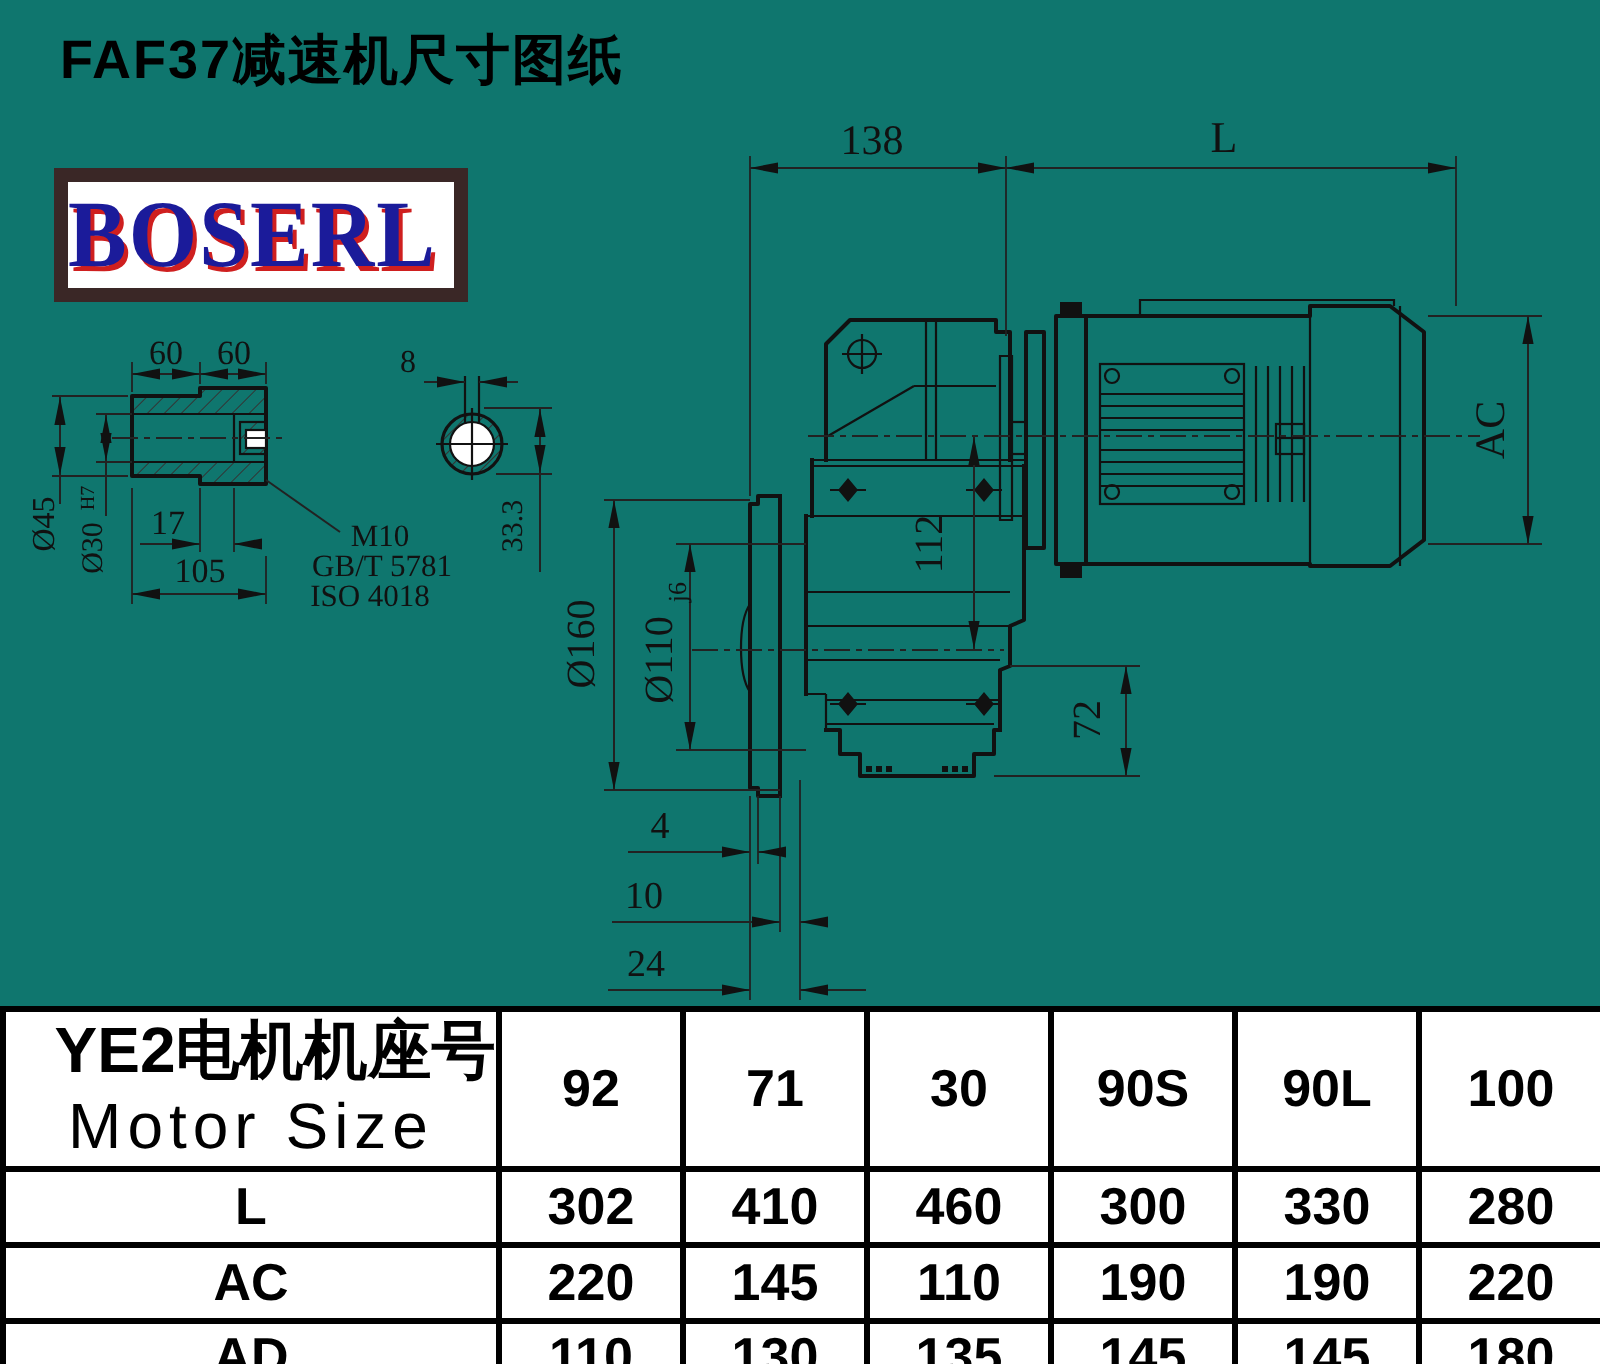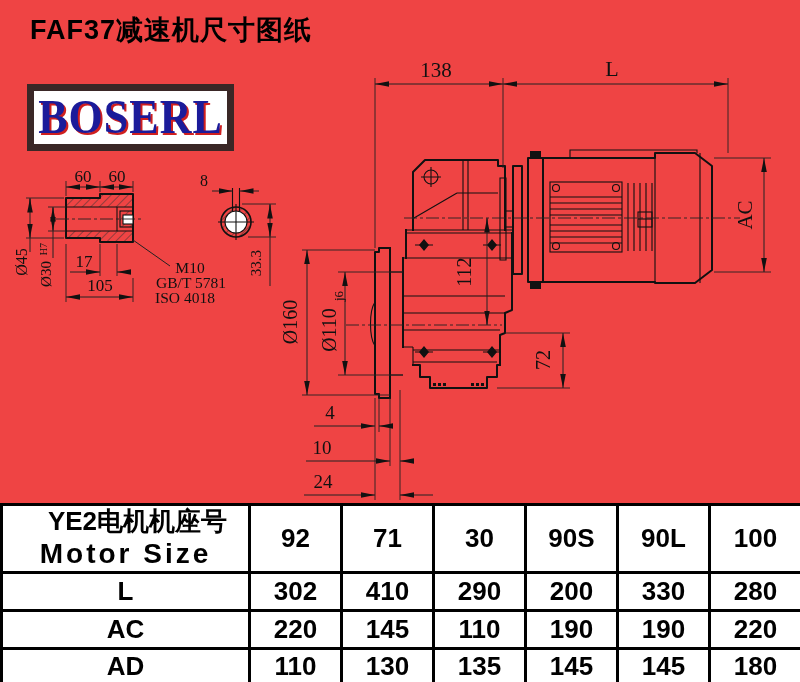--- a/index.html
+++ b/index.html
@@ -1,37 +1,37 @@
 <!DOCTYPE html>
 <html><head>
 <meta charset="utf-8">
 <style>
   html,body{margin:0;padding:0;background:#fff;}
-  .canvas{position:relative;width:800px;height:682px;background:#ef4444;overflow:hidden;
+  .canvas{position:relative;width:800px;height:682px;background:#0f766e;overflow:hidden;
           font-family:"Liberation Sans",sans-serif;}
   .page-title{position:absolute;left:30px;top:12px;font-size:27px;font-weight:bold;
               color:#000;letter-spacing:1px;white-space:nowrap;}
   .logo-box{position:absolute;left:27px;top:84px;width:193px;height:53px;
-            border:7px solid #3a2726;background:#fff;display:flex;align-items:center;justify-content:center;}
+            border:7px solid #3a2726;background:#fff;display:flex;align-items:center;}
   .logo-text{font-family:"Liberation Serif",serif;font-weight:bold;font-size:44px;line-height:1;
              color:#1b1b9a;text-shadow:2px 2px 0 #cf1f1f;letter-spacing:1px;transform:scaleY(1.08);}
   svg.draw{position:absolute;left:0;top:0;}
   svg.draw text{font-family:"Liberation Serif",serif;fill:#111;}
   .ol{stroke:#111;stroke-width:2;fill:none;stroke-linejoin:round;stroke-linecap:square;}
   .tn{stroke:#111;stroke-width:1.1;fill:none;}
   .dim{stroke:#222;stroke-width:1;fill:none;}
   .ext{stroke:#222;stroke-width:0.9;fill:none;}
   .cl{stroke:#222;stroke-width:0.9;fill:none;stroke-dasharray:13 3 3 3;}
   .blk{fill:#111;stroke:none;}
   table.dim-table{position:absolute;left:0;top:503px;width:800px;height:179px;
        border-collapse:collapse;table-layout:fixed;background:#fff;}
   table.dim-table td{border:3px solid #000;text-align:center;vertical-align:middle;
        font-size:26px;font-weight:600;color:#000;padding:0;}
-  .hdr-cn{font-size:26px;font-weight:600;line-height:1.2;padding-left:24px;}
-  .hdr-en{font-size:28px;font-weight:700;letter-spacing:3px;line-height:1.2;}
+  .hdr-cn{font-size:32px;font-weight:600;line-height:1.2;padding-left:24px;}
+  .hdr-en{font-size:32px;font-weight:400;letter-spacing:3px;line-height:1.2;}
 </style>
 </head>
 <body>
 
 <div class="canvas">
 
   <div class="page-title">FAF37减速机尺寸图纸</div>
 
   <div class="logo-box">
     <span class="logo-text">BOSERL</span>
@@ -229,22 +229,22 @@
         <td>71</td>
         <td>30</td>
         <td>90S</td>
         <td>90L</td>
         <td>100</td>
       </tr>
       <tr style="height:38px">
         <td>L</td>
         <td>302</td>
         <td>410</td>
-        <td>290</td>
-        <td>200</td>
+        <td>460</td>
+        <td>300</td>
         <td>330</td>
         <td>280</td>
       </tr>
       <tr style="height:38px">
         <td>AC</td>
         <td>220</td>
         <td>145</td>
         <td>110</td>
         <td>190</td>
         <td>190</td>

